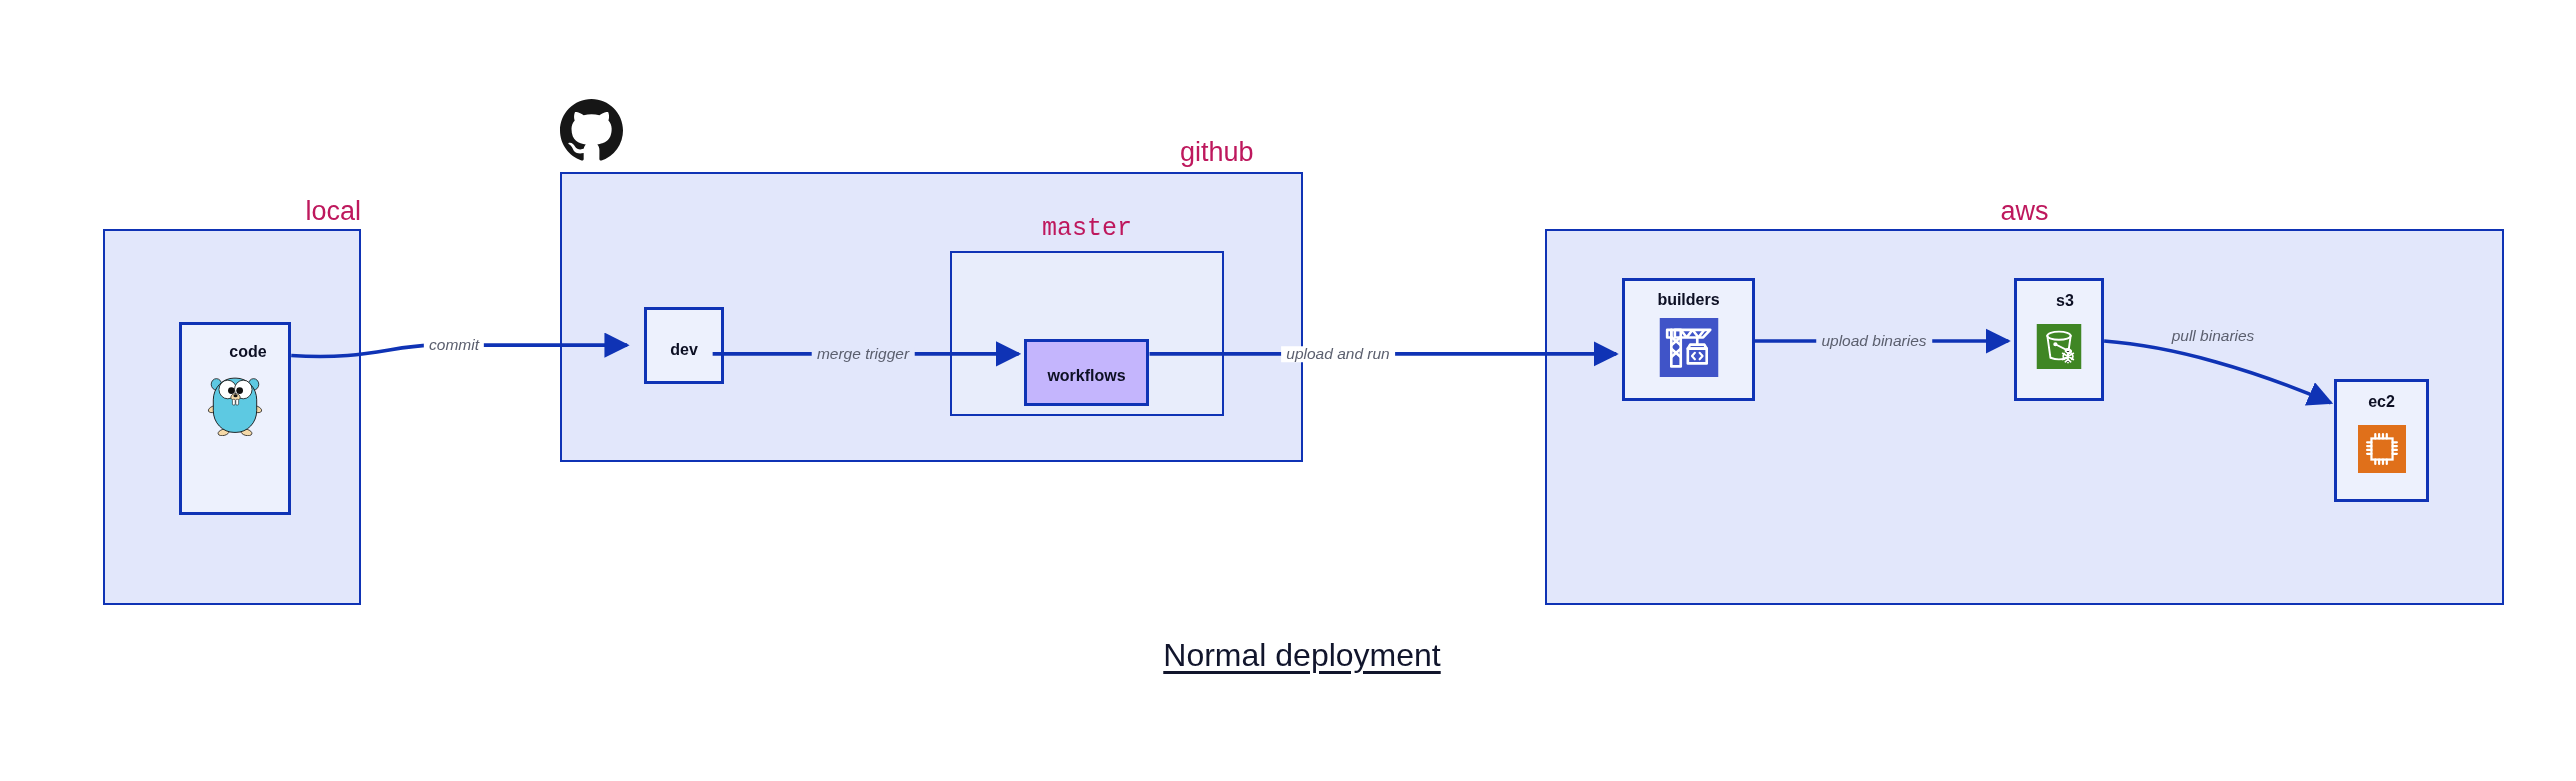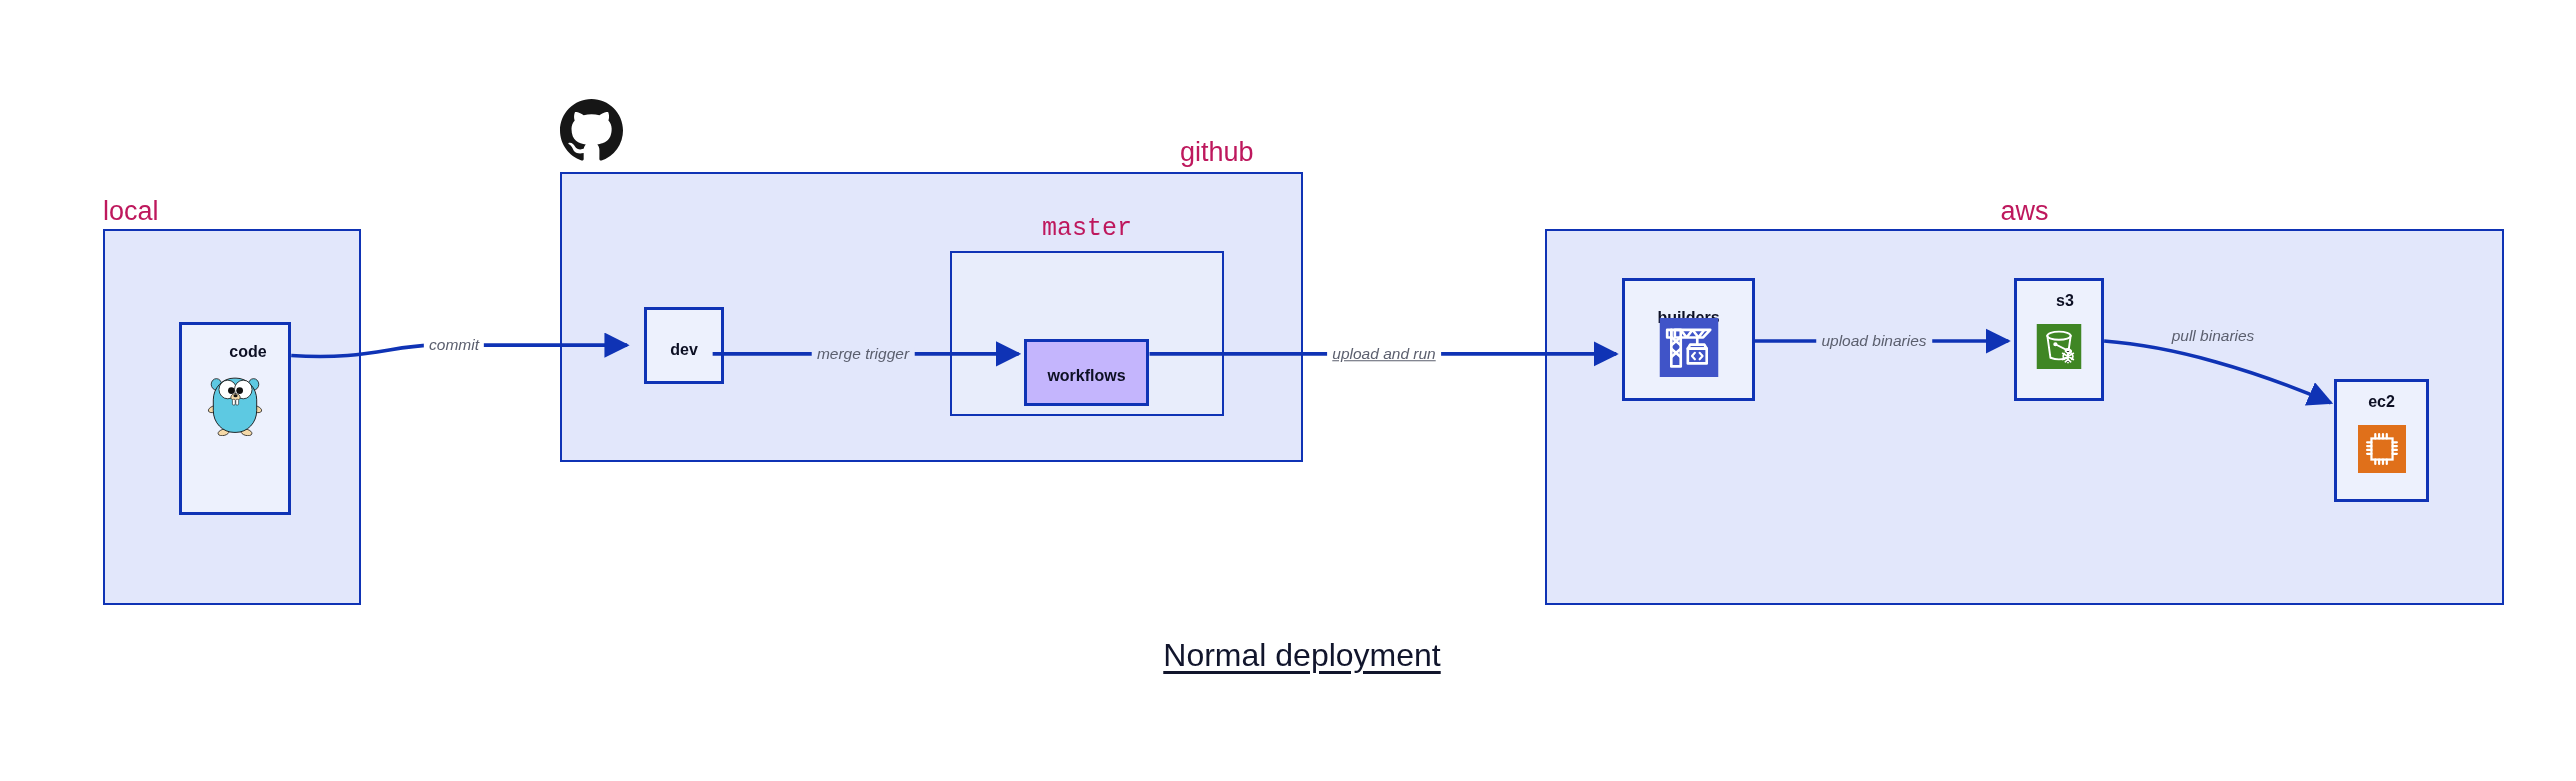--- a/index.html
+++ b/index.html
@@ -114,21 +114,21 @@
     position: absolute;
     width: 63px;
     height: 63px;
   }
 </style>
 </head>
 <body>
 
 <div id="stage">
 
-  <div class="group-label" style="left:103px; top:198px; width:258px; text-align:left;">local</div>
+  <div class="group-label" style="left:103px; top:198px; width:258px; text-align:right;">local</div>
   <div class="group" style="left:103px; top:229px; width:258px; height:376px;"></div>
 
   <div class="node" style="left:179px; top:322px; width:112px; height:193px;">
     <div class="node-label" style="top:18.5px;margin-left:26px;">code</div>
     <div class="node-icon" style="top:49px; width:57px; height:62px;">
       <svg viewBox="0 0 110 120" width="57" height="62" aria-hidden="true">
 
         <ellipse cx="14" cy="68" rx="11" ry="6" fill="#f5d9a8" stroke="#1a1a1a" stroke-width="1.4" transform="rotate(-20 14 68)"></ellipse>
         <ellipse cx="96" cy="68" rx="11" ry="6" fill="#f5d9a8" stroke="#1a1a1a" stroke-width="1.4" transform="rotate(20 96 68)"></ellipse>
 
@@ -177,21 +177,21 @@
   <div class="subgroup" style="left:950px; top:251px; width:274px; height:165px;"></div>
 
   <div class="node" style="left:1024px; top:339px; width:125px; height:67px; background:#c4b5fd;">
     <div class="node-label" style="top:26px;">workflows</div>
   </div>
 
   <div class="group-label" style="left:1545px; top:198px; width:959px; text-align:center;">aws</div>
   <div class="group" style="left:1545px; top:229px; width:959px; height:376px;"></div>
 
   <div class="node" style="left:1622px; top:278px; width:133px; height:123px;">
-    <div class="node-label" style="top:11px;margin-top:18px;">builders</div>
+    <div class="node-label" style="top:11px;">builders</div>
     <div class="node-icon" style="top:37px; width:59px; height:59px;">
       <svg viewBox="0 0 100 100" width="59" height="59" aria-hidden="true">
         <rect x="0" y="0" width="100" height="100" fill="#4054c8"></rect>
         <g fill="none" stroke="#ffffff" stroke-width="4.5" stroke-linejoin="round">
 
           <rect x="20" y="20" width="16" height="62"></rect>
           <path d="M20 32 L36 46 M36 32 L20 46 M20 52 L36 66 M36 52 L20 66"></path>
 
           <rect x="13" y="20" width="7" height="13"></rect>
 
@@ -270,21 +270,21 @@
 
     <path d="M 3406 662 L 3898 662" fill="none" stroke="#0f33b5" stroke-width="7" marker-end="url(#arrow)"></path>
 
     <path d="M 4084 662 C 4220 672, 4380 720, 4524 782" fill="none" stroke="#0f33b5" stroke-width="7" marker-end="url(#arrow)"></path>
   </svg>
 
   <div class="edge-label on-white" style="left:454px; top:345px;">commit</div>
 
   <div class="edge-label on-group" style="left:863px; top:354px;">merge trigger</div>
 
-  <div class="edge-label on-white" style="left:1384px; top:354px;text-decoration:underline;">upload and run</div>
+  <div class="edge-label on-white" style="left:1338px; top:354px;">upload and run</div>
 
   <div class="edge-label on-group" style="left:1874px; top:341px;">upload binaries</div>
 
   <div class="edge-label plain" style="left:2213px; top:336px;">pull binaries</div>
 
   <div id="diagram-title" style="top:639px;">Normal deployment</div>
 
 </div>
 
 

